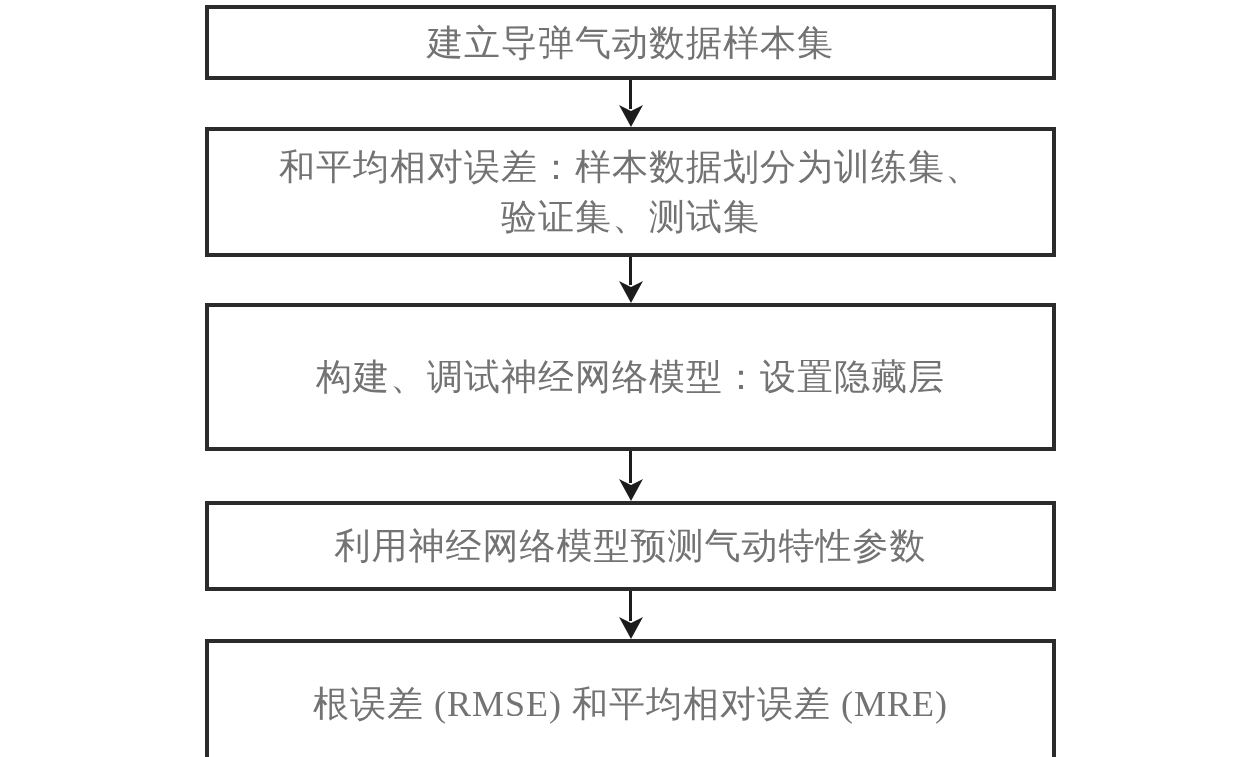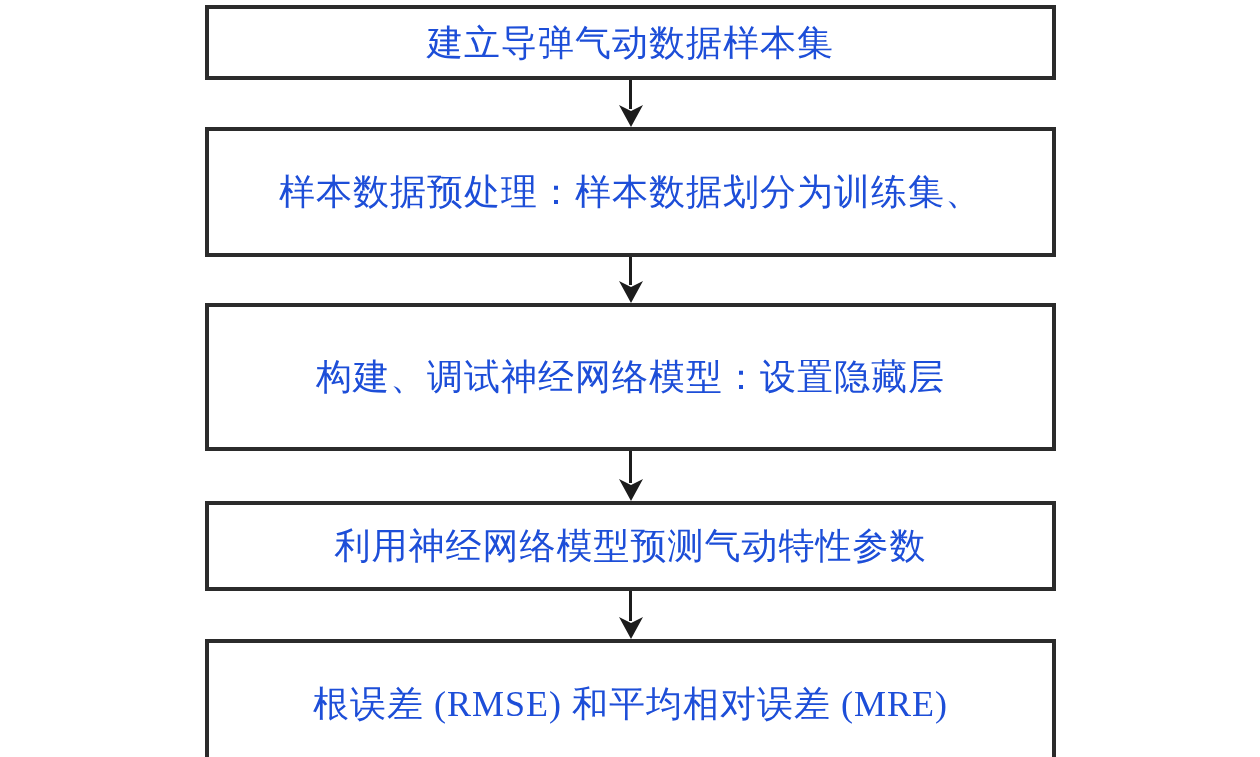--- a/index.html
+++ b/index.html
@@ -22,21 +22,21 @@
     width: 851px;
     display: flex;
     flex-direction: column;
     align-items: center;
   }
   .box {
     box-sizing: border-box;
     width: 851px;
     border: 4px solid #2b2b2b;
     background: #ffffff;
-    color: #1d4ed8;
+    color: #737373;
     display: flex;
     flex-direction: column;
     align-items: center;
     justify-content: center;
     text-align: center;
     font-size: 36px;
     line-height: 50px;
     letter-spacing: 1px;
   }
   .box-1 { height: 75px; }
@@ -78,21 +78,22 @@
     </div>
 
     <div class="arrow arrow-1">
       <div class="shaft"></div>
       <svg width="24" height="22" viewBox="0 0 24 22">
         <path d="M0,0 L12,6 L24,0 L12,22 Z"></path>
       </svg>
     </div>
 
     <div class="box box-2">
-      <div>样本数据预处理：样本数据划分为训练集、</div>
+      <div>和平均相对误差：样本数据划分为训练集、</div>
+      <div>验证集、测试集</div>
     </div>
 
     <div class="arrow arrow-2">
       <div class="shaft"></div>
       <svg width="24" height="22" viewBox="0 0 24 22">
         <path d="M0,0 L12,6 L24,0 L12,22 Z"></path>
       </svg>
     </div>
 
     <div class="box box-3">

